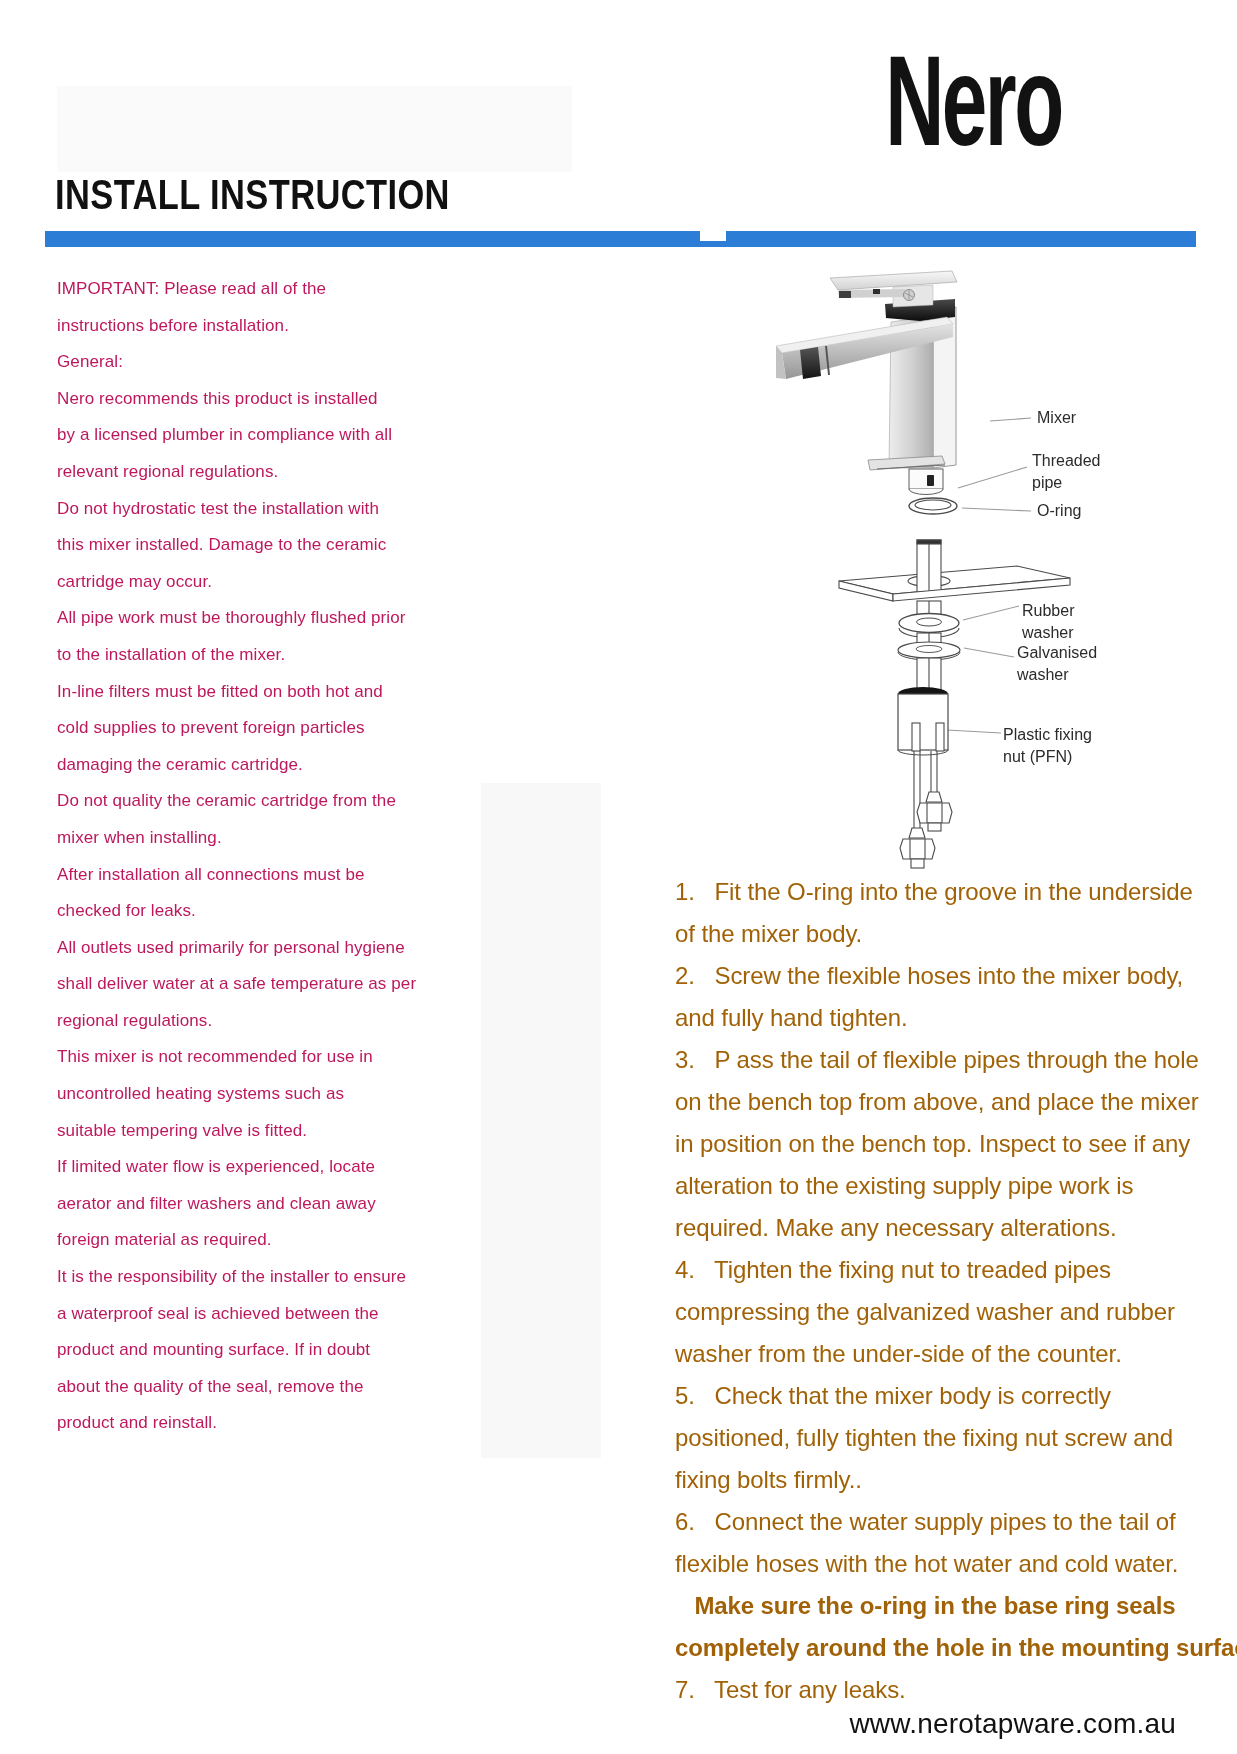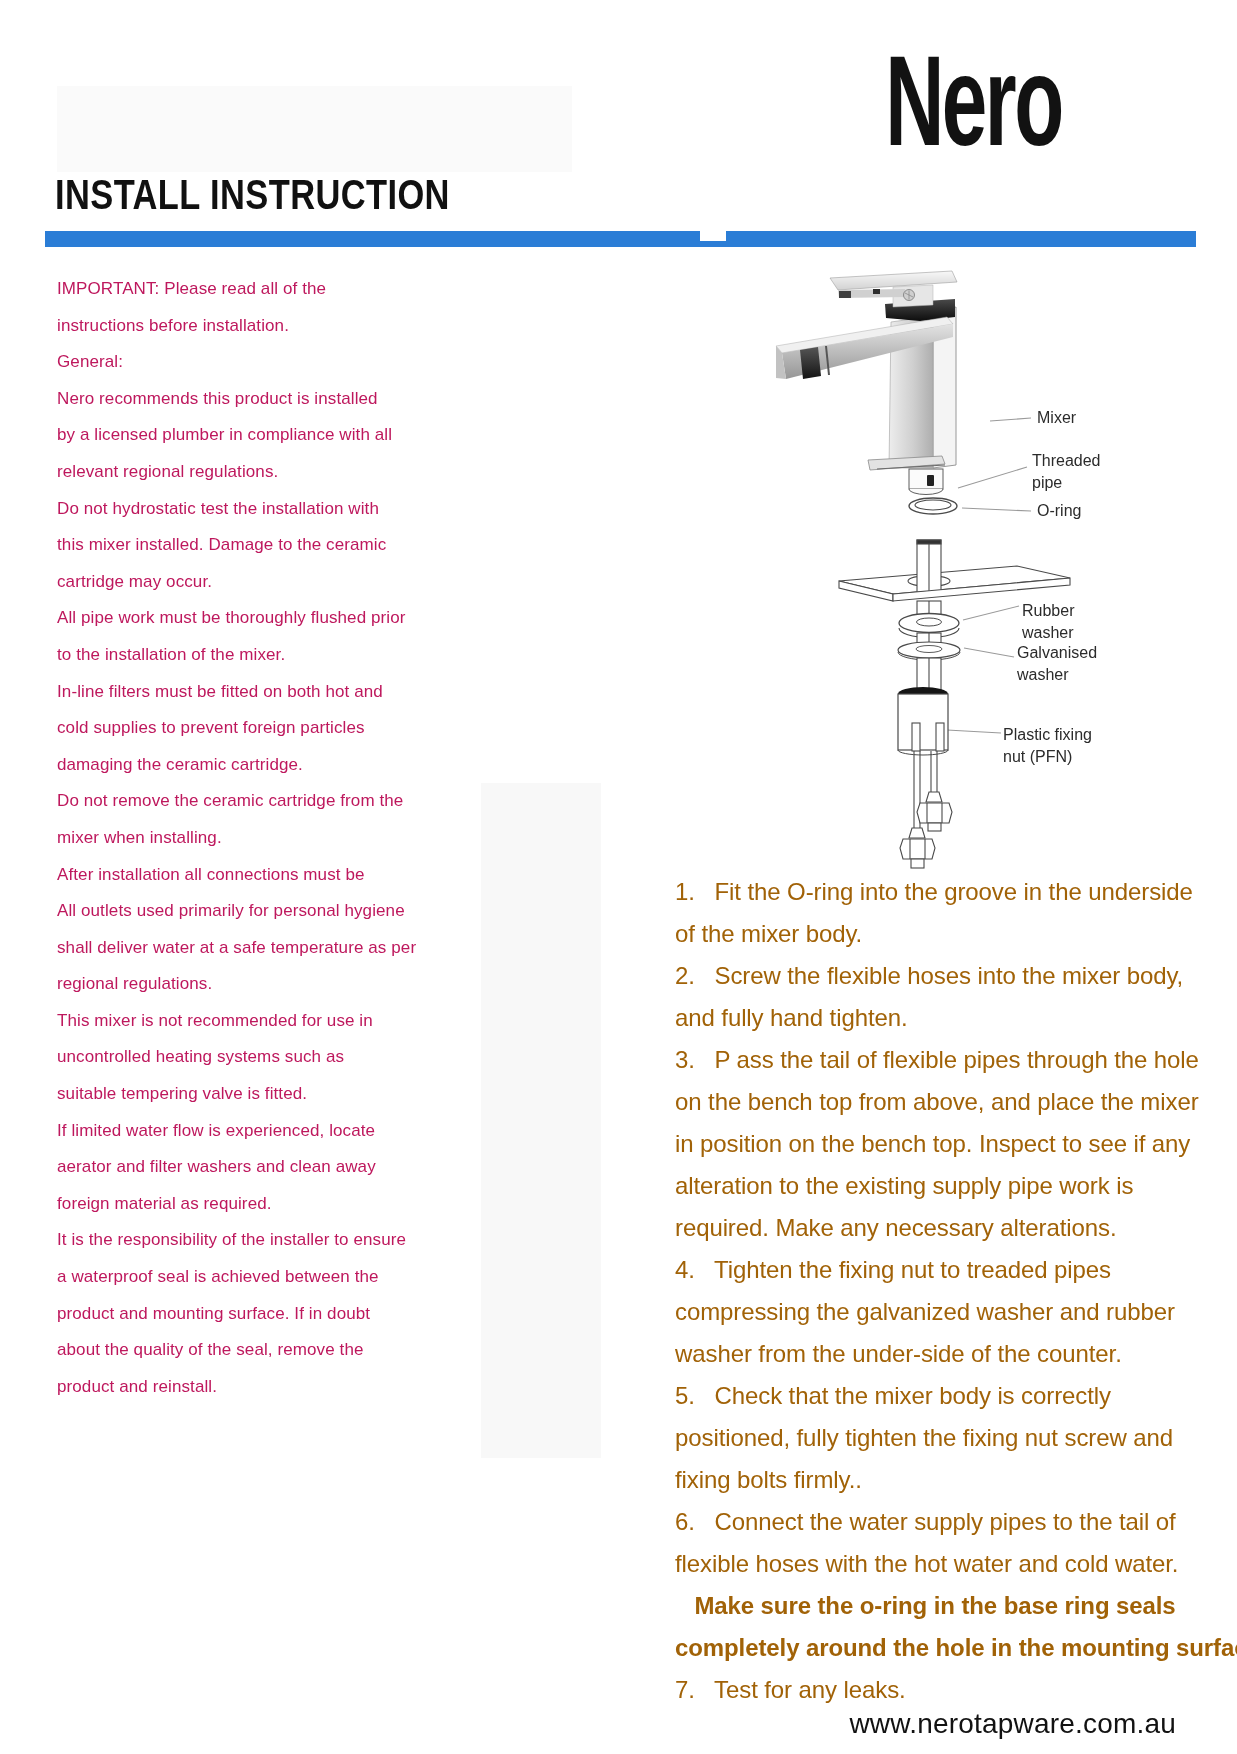--- a/index.html
+++ b/index.html
@@ -65,23 +65,24 @@
       <div class="line">by a licensed plumber in compliance with all</div>
       <div class="line">relevant regional regulations.</div>
       <div class="line">Do not hydrostatic test the installation with</div>
       <div class="line">this mixer installed. Damage to the ceramic</div>
       <div class="line">cartridge may occur.</div>
       <div class="line">All pipe work must be thoroughly flushed prior</div>
       <div class="line">to the installation of the mixer.</div>
       <div class="line">In-line filters must be fitted on both hot and</div>
       <div class="line">cold supplies to prevent foreign particles</div>
       <div class="line">damaging the ceramic cartridge.</div>
-      <div class="line">Do not remove the ceramic cartridge from the</div>
+      <div class="line">Do not quality the ceramic cartridge from the</div>
       <div class="line">mixer when installing.</div>
       <div class="line">After installation all connections must be</div>
+      <div class="line">checked for leaks.</div>
       <div class="line">All outlets used primarily for personal hygiene</div>
       <div class="line">shall deliver water at a safe temperature as per</div>
       <div class="line">regional regulations.</div>
       <div class="line">This mixer is not recommended for use in</div>
       <div class="line">uncontrolled heating systems such as</div>
       <div class="line">suitable tempering valve is fitted.</div>
       <div class="line">If limited water flow is experienced, locate</div>
       <div class="line">aerator and filter washers and clean away</div>
       <div class="line">foreign material as required.</div>
       <div class="line">It is the responsibility of the installer to ensure</div>

